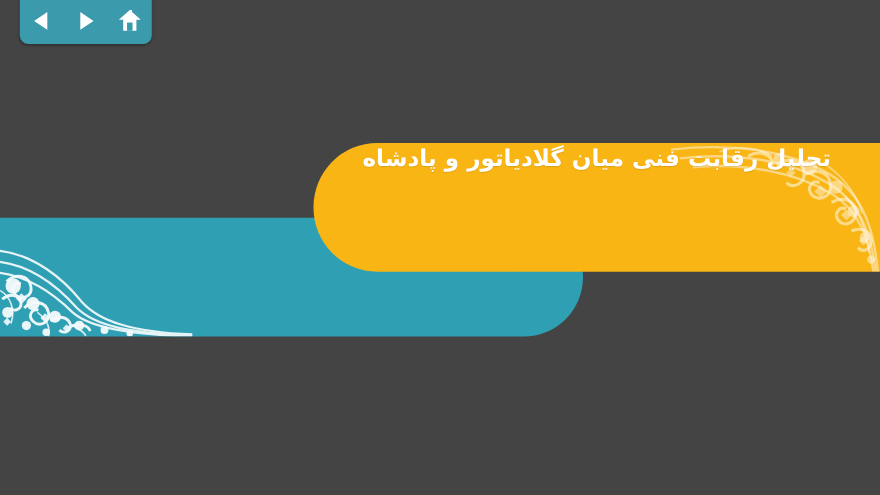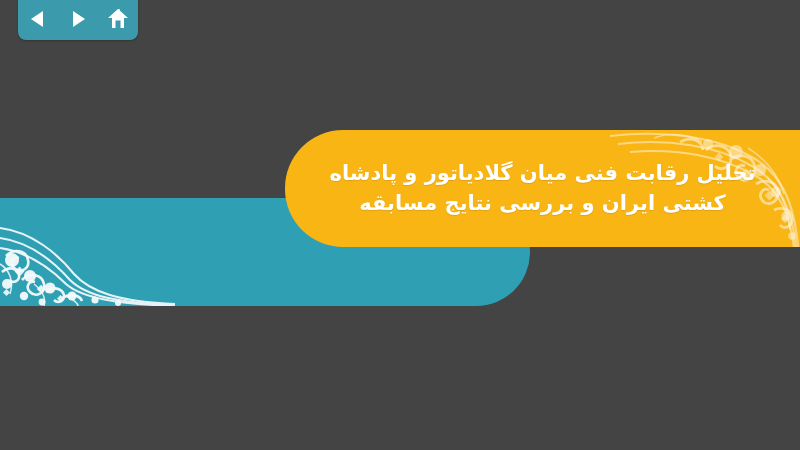--- a/index.html
+++ b/index.html
@@ -90,21 +90,20 @@
   }
   #title-text {
     position: absolute;
     left: 0;
     right: 0;
     top: 0;
     bottom: 0;
     display: flex;
     flex-direction: column;
     align-items: center;
-    justify-content: center;
     direction: rtl;
     color: #ffffff;
     font-size: 21px;
     font-weight: bold;
     line-height: 1.42;
     text-align: center;
     letter-spacing: 0px;
     text-shadow: 0 1px 1px rgba(0,0,0,0.10);
     padding: 0 26px;
     box-sizing: border-box;
@@ -185,21 +184,20 @@
       </g>
       <g fill="none" stroke="#ffffff" stroke-width="1.6" opacity="0.5">
         <path d="M44,8 C60,2 80,4 92,12"></path>
         <path d="M138,18 C154,28 168,44 174,64"></path>
         <path d="M158,48 C170,60 178,78 180,100"></path>
       </g>
     </svg>
 
     <div id="title-text">
       <div class="title-line">تحلیل رقابت فنی میان گلادیاتور و پادشاه</div>
-      <div class="title-line">کشتی ایران و بررسی نتایج مسابقه</div>
     </div>
   </div>
 
   <div id="navbar">
     <div class="nav-btn">
       <span>
         <svg width="20" height="20" viewBox="0 0 20 20">
           <polygon points="15,2 15,18 3,10" fill="#ffffff"></polygon>
         </svg>
       </span>

